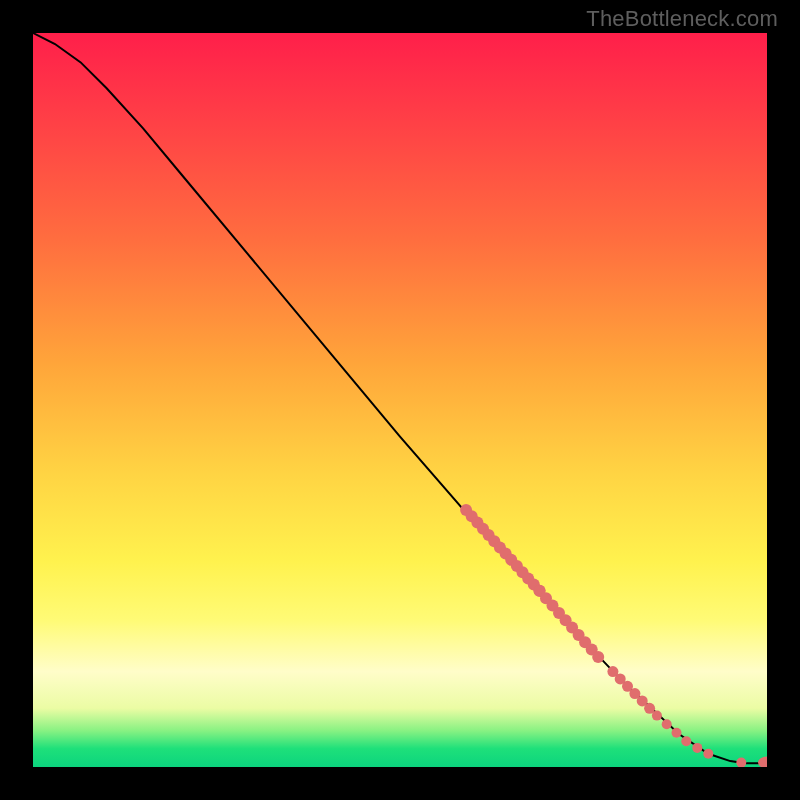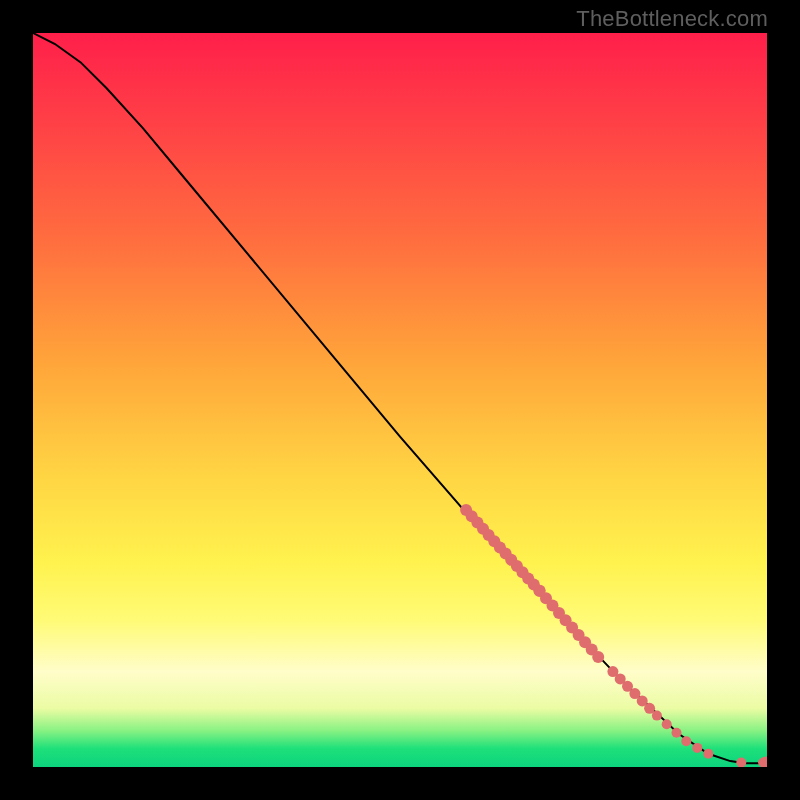--- a/index.html
+++ b/index.html
@@ -36,21 +36,21 @@
       #fffdc9 87%,
       #ebfca4 92%,
       #8af283 95%,
       #1ee07a 97.5%,
       #0cd47e 100%
     );
   }
   .watermark {
     position: absolute;
     top: 6px;
-    right: 32px;
+    right: 22px;
     color: #5e5e5e;
     font-size: 22px;
     font-weight: 500;
     letter-spacing: 0.2px;
     pointer-events: none;
   }
   svg.overlay {
     position: absolute;
     left: 33px;
     top: 33px;

